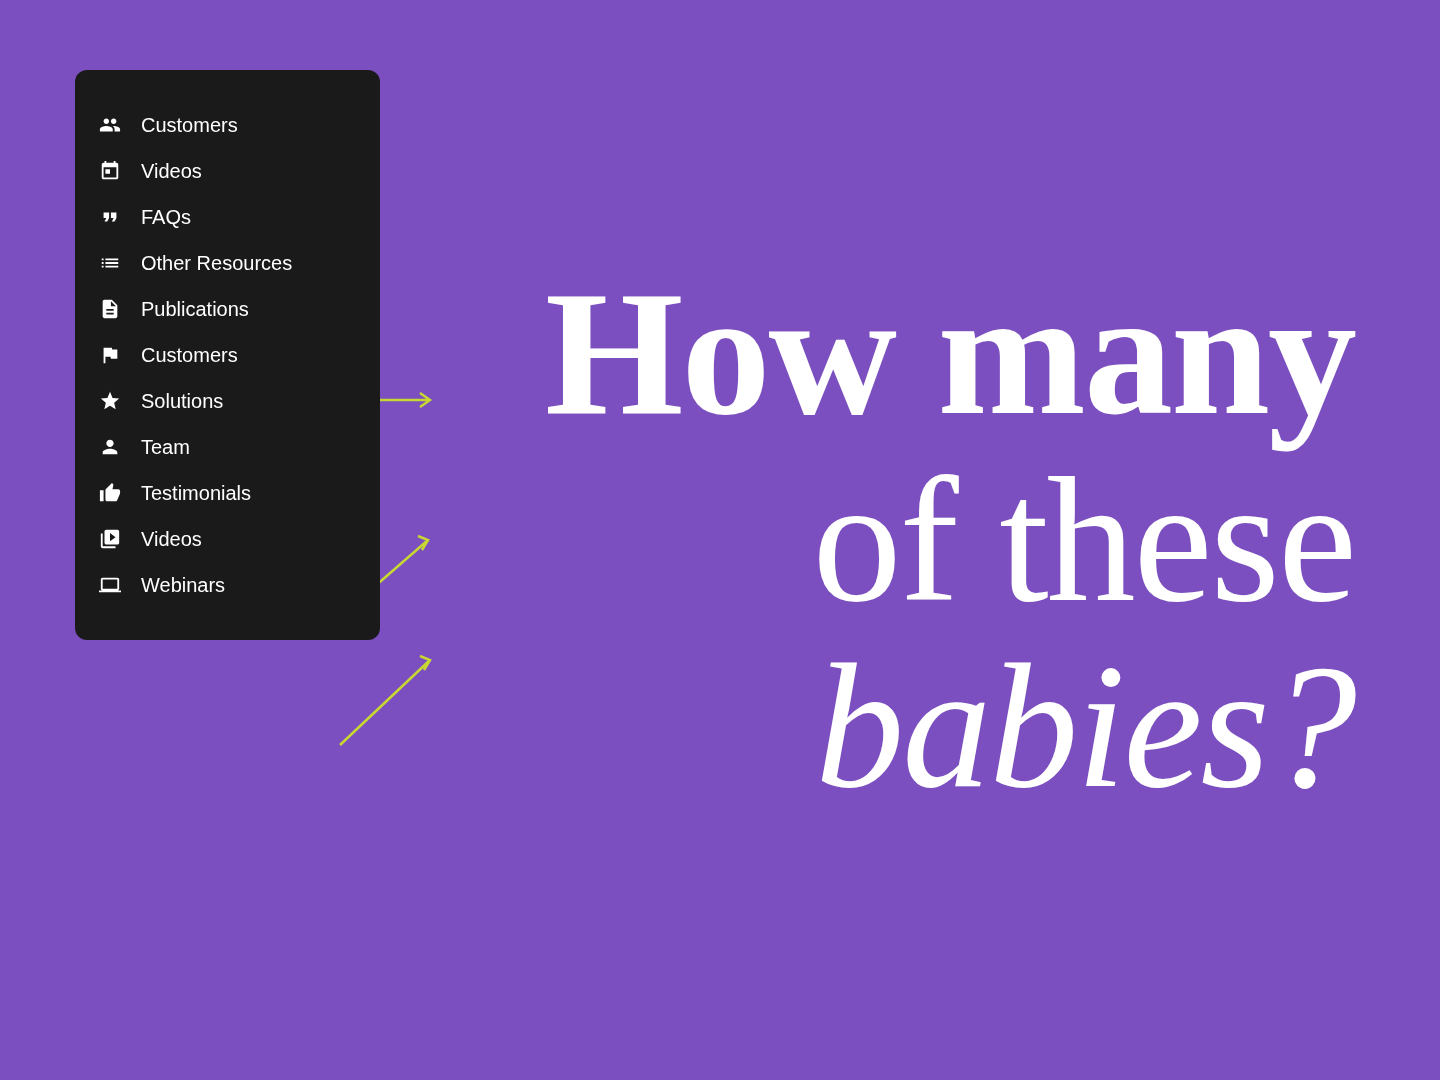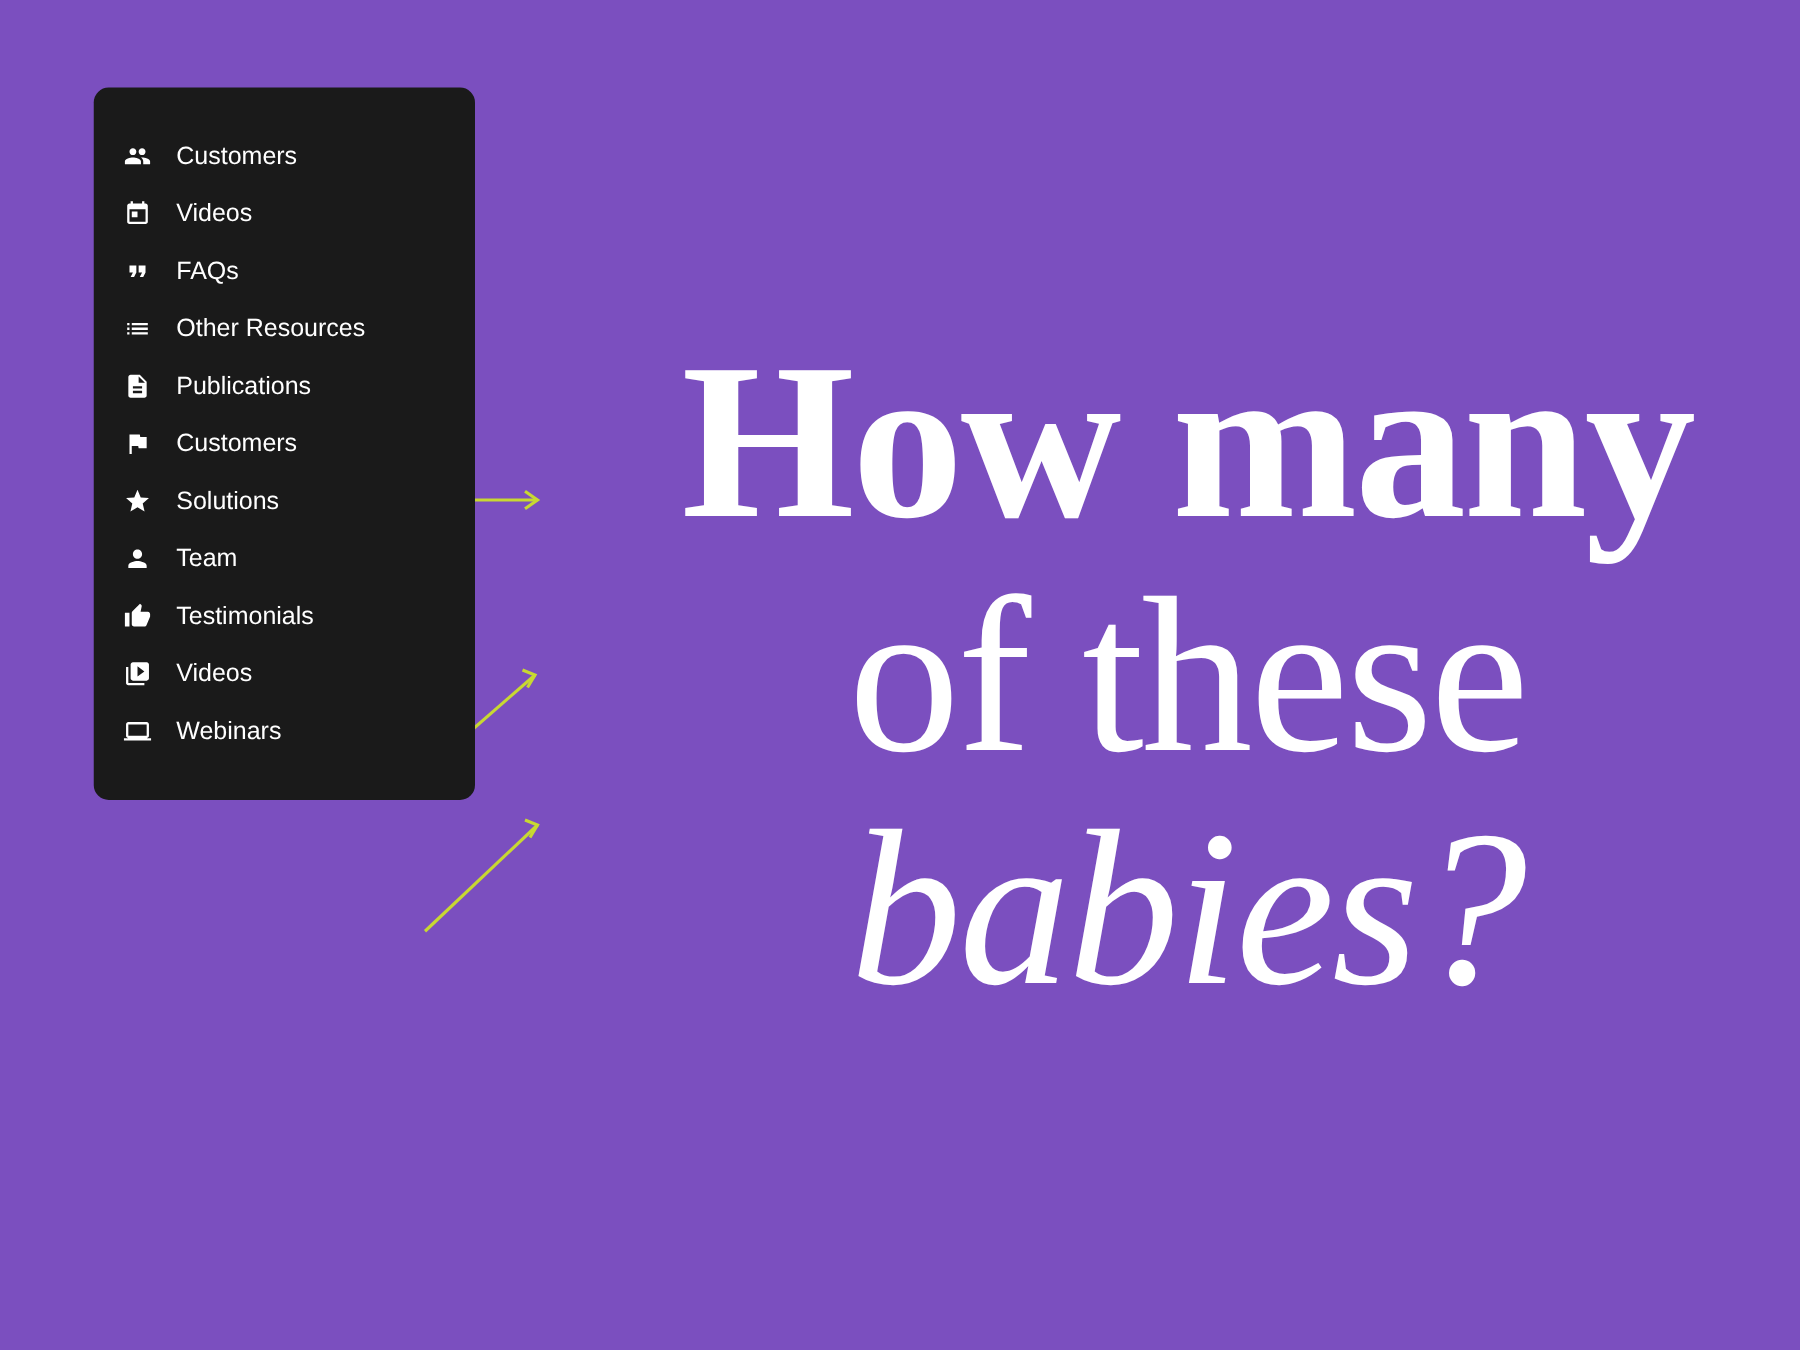--- a/index.html
+++ b/index.html
@@ -59,21 +59,21 @@
       right: 0;
       bottom: 0;
       display: flex;
       align-items: center;
       justify-content: center;
     }
 
     .headline {
       color: #ffffff;
       line-height: 1.05;
-      text-align: center;
+      text-align: right;
       padding-left: 30px;
     }
 
     .headline-line1 {
       font-size: 178px;
       font-weight: 700;
       font-family: Georgia, 'Times New Roman', serif;
       display: block;
       letter-spacing: -2px;
     }

